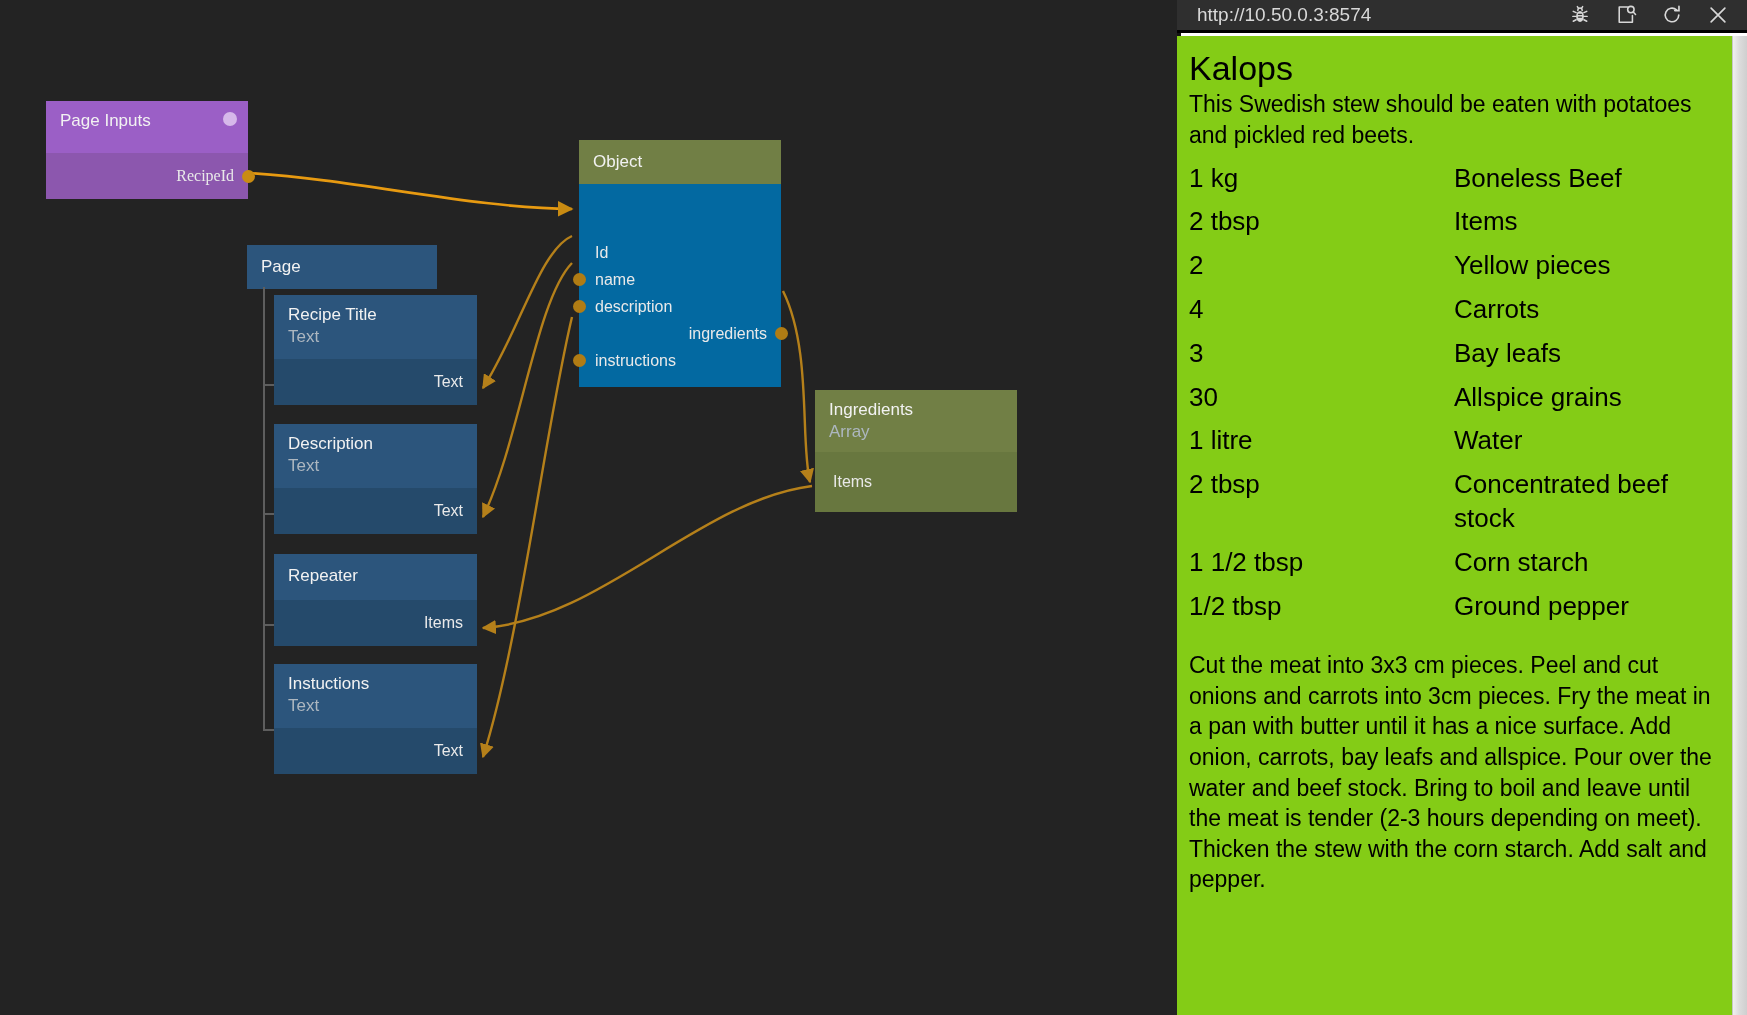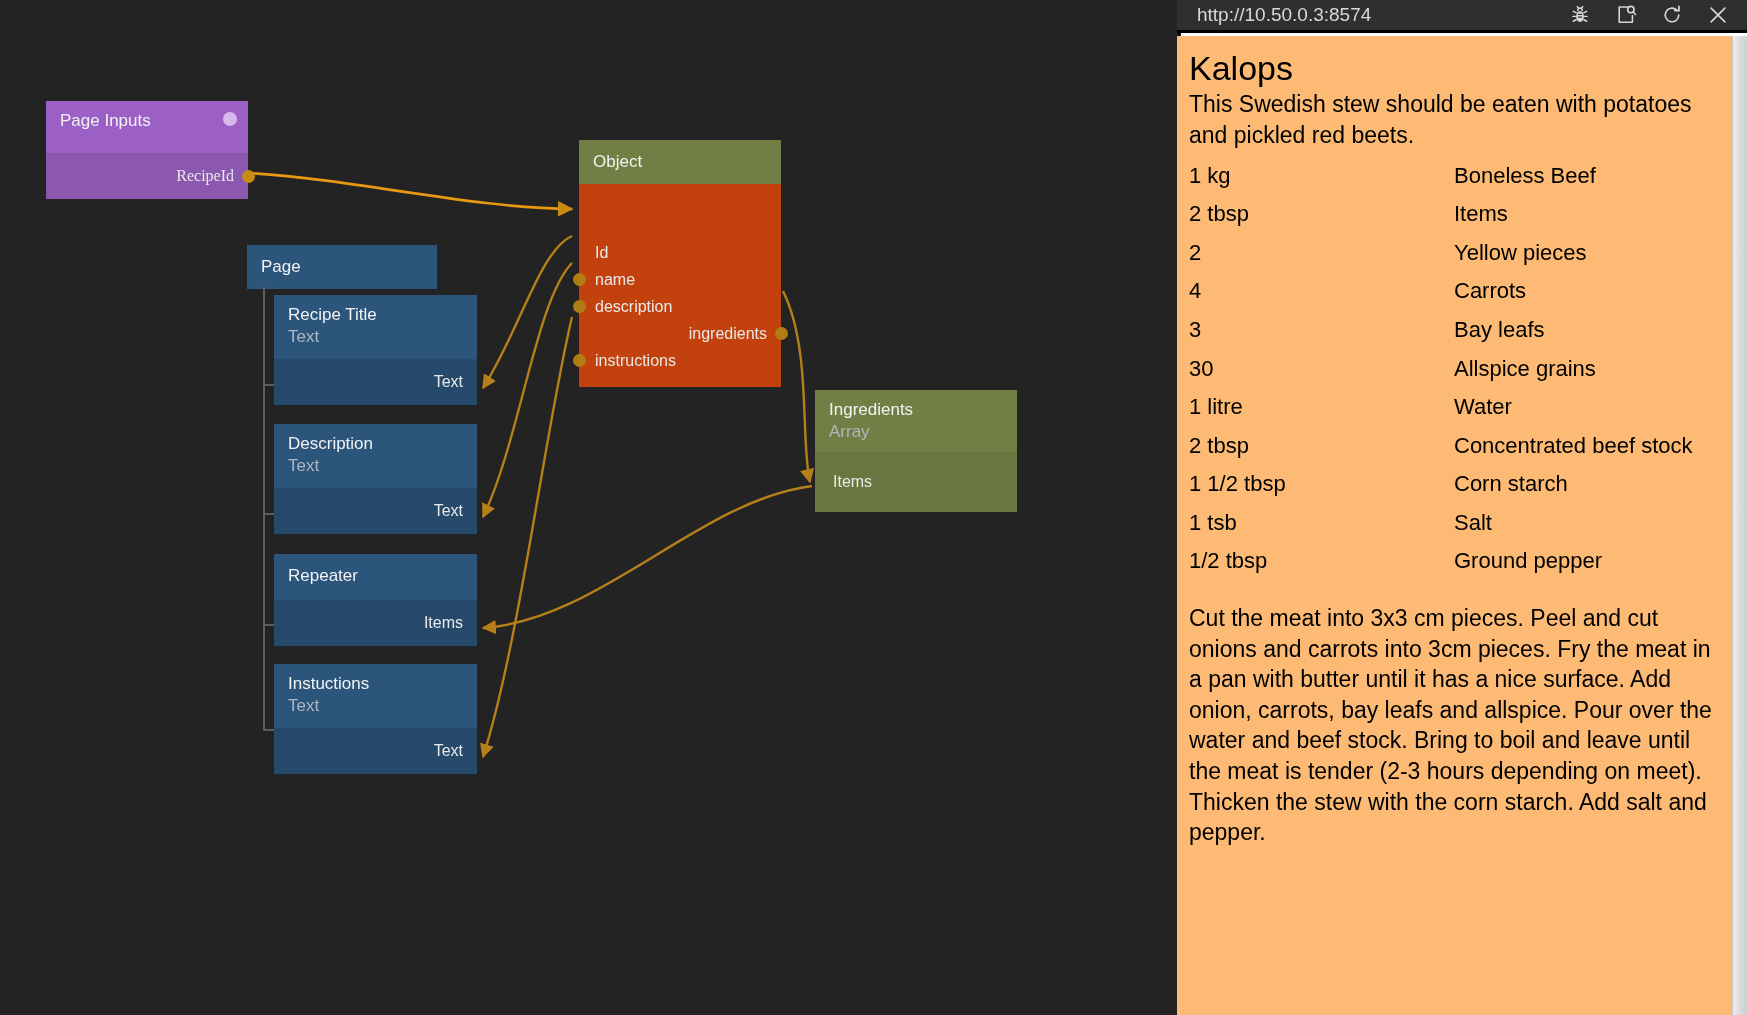--- a/index.html
+++ b/index.html
@@ -73,21 +73,21 @@
 
   #n-recipetitle { top: 295px; }
   #n-description { top: 424px; }
   #n-repeater    { top: 554px; }
   #n-instuctions { top: 664px; }
   #n-repeater .node-head { height: 46px; padding-top: 12px; }
 
   
   #n-object { left: 579px; top: 140px; width: 202px; }
   #n-object .node-head { background: #717f45; height: 44px; padding: 0 14px; line-height: 44px; }
-  #n-object .node-body { background: #c2410c; height: 203px; padding-top: 55px; }
+  #n-object .node-body { background: #0369a1; height: 203px; padding-top: 55px; }
   #n-object .row { height: 27px; line-height: 27px; font-size: 16px; }
   #n-object .row.in  { padding-left: 16px; }
   #n-object .row.out { padding-right: 14px; }
 
   
   #n-ingredients { left: 815px; top: 390px; width: 202px; }
   #n-ingredients .node-head { background: #717f45; height: 62px; }
   #n-ingredients .node-body { background: #68773f; height: 60px; }
   #n-ingredients .row { height: 60px; line-height: 60px; }
 
@@ -109,30 +109,30 @@
     color: #d8d8d8; font-size: 19px; margin-left: 20px;
     white-space: nowrap; overflow: hidden;
   }
   #toolbar-icons { margin-left: auto; display: flex; align-items: center; gap: 24px; padding-right: 18px; }
   .tb-icon { width: 22px; height: 22px; display: block; cursor: pointer; }
   .tb-icon svg { display: block; }
 
   #panel-scroll {
     position: absolute; left: 0; top: 36px;
     width: 570px; height: 979px;
-    background: #fdba74;
+    background: #84cc16;
     overflow: hidden;
   }
   #panel-content { padding: 14px 18px 0 12px; width: 556px; }
   #recipe-title { font-size: 34px; font-weight: normal; color: #000; margin: 0 0 2px 0; line-height: 1.1; }
   #recipe-desc { font-size: 23px; color: #000; line-height: 1.33; margin: 0 0 6px 0; }
 
   table#ingredients-table { border-collapse: collapse; width: 100%; }
   table#ingredients-table td {
-    font-size: 22px; color: #000; vertical-align: top;
+    font-size: 26px; color: #000; vertical-align: top;
     padding: 5px 0 5px 0; line-height: 1.3;
   }
   td.qty { width: 265px; padding-right: 8px; }
 
   #recipe-instructions {
     font-size: 23px; color: #000; line-height: 1.33;
     margin: 22px 0 0 0;
   }
 
   
@@ -368,24 +368,20 @@
               </tr>
               <tr>
                 <td class="qty">2 tbsp</td>
                 <td class="item">Concentrated beef stock</td>
               </tr>
               <tr>
                 <td class="qty">1 1/2 tbsp</td>
                 <td class="item">Corn starch</td>
               </tr>
               <tr>
-                <td class="qty">1 tsb</td>
-                <td class="item">Salt</td>
-              </tr>
-              <tr>
                 <td class="qty">1/2 tbsp</td>
                 <td class="item">Ground pepper</td>
               </tr>
             </tbody>
         </table>
 
         <p id="recipe-instructions">Cut the meat into 3x3 cm pieces. Peel and cut onions and carrots into 3cm pieces. Fry the meat in a pan with butter until it has a nice surface. Add onion, carrots, bay leafs and allspice. Pour over the water and beef stock. Bring to boil and leave until the meat is tender (2-3 hours depending on meet). Thicken the stew with the corn starch. Add salt and pepper.</p>
       </div>
     </div>
 

